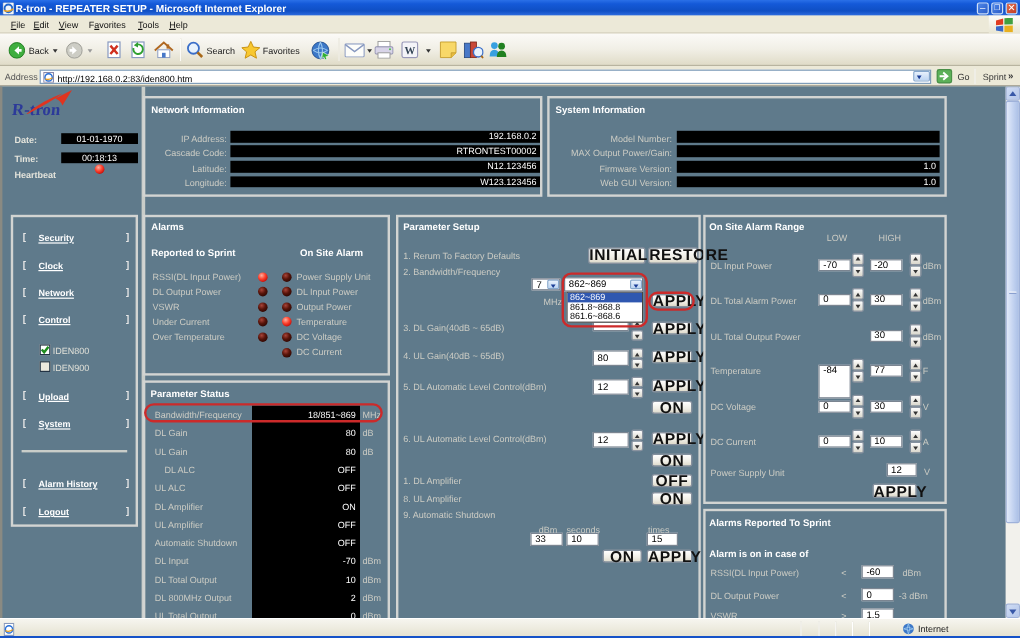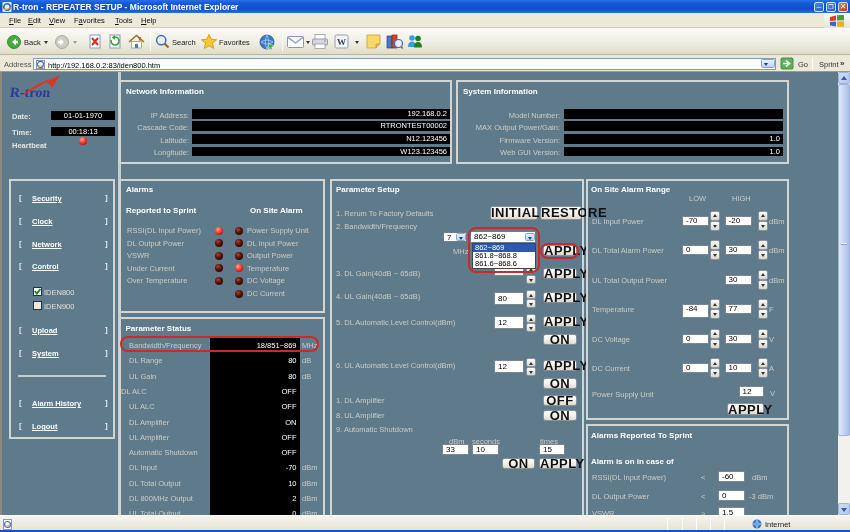--- a/index.html
+++ b/index.html
@@ -281,27 +281,27 @@
     <div class="abs led off" style="left:114px;top:108.5px"></div>
       <div class="abs lb" style="left:126px;top:108px">DC Current</div>
   </div>
 
   <div class="abs box" style="left:119px;top:245px;width:206px;height:220px">
     <div class="abs bt" style="left:4.5px;top:5px">Parameter Status</div>
     <div class="abs" style="left:89px;top:18.5px;width:89.5px;height:200px;background:#000"></div>
     <div class="abs lb" style="left:8px;top:21.8px">Bandwidth/Frequency</div>
     <div class="abs" style="left:89px;top:21.8px;width:86.5px;color:#fff;font-size:7.5px;text-align:right;white-space:nowrap">18/851~869</div>
     <div class="abs lb" style="left:181px;top:21.8px">MHz</div>
-    <div class="abs lb" style="left:8px;top:37.1px">DL Range</div>
+    <div class="abs lb" style="left:8px;top:37.1px">DL Gain</div>
     <div class="abs" style="left:89px;top:37.1px;width:86.5px;color:#fff;font-size:7.5px;text-align:right;white-space:nowrap">80</div>
     <div class="abs lb" style="left:181px;top:37.1px">dB</div>
     <div class="abs lb" style="left:8px;top:52.5px">UL Gain</div>
     <div class="abs" style="left:89px;top:52.5px;width:86.5px;color:#fff;font-size:7.5px;text-align:right;white-space:nowrap">80</div>
     <div class="abs lb" style="left:181px;top:52.5px">dB</div>
-    <div class="abs lb" style="left:0;top:67.8px">DL ALC</div>
+    <div class="abs lb" style="left:16px;top:67.8px">DL ALC</div>
     <div class="abs" style="left:89px;top:67.8px;width:86.5px;color:#fff;font-size:7.5px;text-align:right;white-space:nowrap">OFF</div>
     <div class="abs lb" style="left:8px;top:83.1px">UL ALC</div>
     <div class="abs" style="left:89px;top:83.1px;width:86.5px;color:#fff;font-size:7.5px;text-align:right;white-space:nowrap">OFF</div>
     <div class="abs lb" style="left:8px;top:98.5px">DL Amplifier</div>
     <div class="abs" style="left:89px;top:98.5px;width:86.5px;color:#fff;font-size:7.5px;text-align:right;white-space:nowrap">ON</div>
     <div class="abs lb" style="left:8px;top:113.8px">UL Amplifier</div>
     <div class="abs" style="left:89px;top:113.8px;width:86.5px;color:#fff;font-size:7.5px;text-align:right;white-space:nowrap">OFF</div>
     <div class="abs lb" style="left:8px;top:129.1px">Automatic Shutdown</div>
     <div class="abs" style="left:89px;top:129.1px;width:86.5px;color:#fff;font-size:7.5px;text-align:right;white-space:nowrap">OFF</div>
     <div class="abs lb" style="left:8px;top:144.4px">DL Input</div>
@@ -392,21 +392,21 @@
     <div class="abs inp" style="left:136.6px;top:64px;width:27px;height:10px;line-height:8px">30</div>
     <div class="abs spin u" style="left:169.6px;top:59px;height:10px"></div>
       <div class="abs spin d" style="left:169.6px;top:69px;height:10px"></div>
     <div class="abs lb" style="left:181px;top:65px">dBm</div>
     <div class="abs lb" style="left:4px;top:94.5px">UL Total Output Power</div>
     <div class="abs inp" style="left:136.6px;top:93.5px;width:27px;height:10px;line-height:8px">30</div>
     <div class="abs spin u" style="left:169.6px;top:88.5px;height:10px"></div>
       <div class="abs spin d" style="left:169.6px;top:98.5px;height:10px"></div>
     <div class="abs lb" style="left:181px;top:94.5px">dBm</div>
     <div class="abs lb" style="left:4px;top:124px">Temperature</div>
-    <div class="abs inp" style="left:94px;top:123px;width:27px;height:14px;line-height:8px">-84</div>
+    <div class="abs inp" style="left:94px;top:123px;width:27px;height:28px;line-height:8px">-84</div>
     <div class="abs spin u" style="left:122px;top:118px;height:10px"></div>
       <div class="abs spin d" style="left:122px;top:128px;height:10px"></div>
     <div class="abs inp" style="left:136.6px;top:123px;width:27px;height:10px;line-height:8px">77</div>
     <div class="abs spin u" style="left:169.6px;top:118px;height:10px"></div>
       <div class="abs spin d" style="left:169.6px;top:128px;height:10px"></div>
     <div class="abs lb" style="left:181px;top:124px">F</div>
     <div class="abs lb" style="left:4px;top:153.5px">DC Voltage</div>
     <div class="abs inp" style="left:94px;top:152.5px;width:27px;height:10px;line-height:8px">0</div>
     <div class="abs spin u" style="left:122px;top:147.5px;height:10px"></div>
       <div class="abs spin d" style="left:122px;top:157.5px;height:10px"></div>

